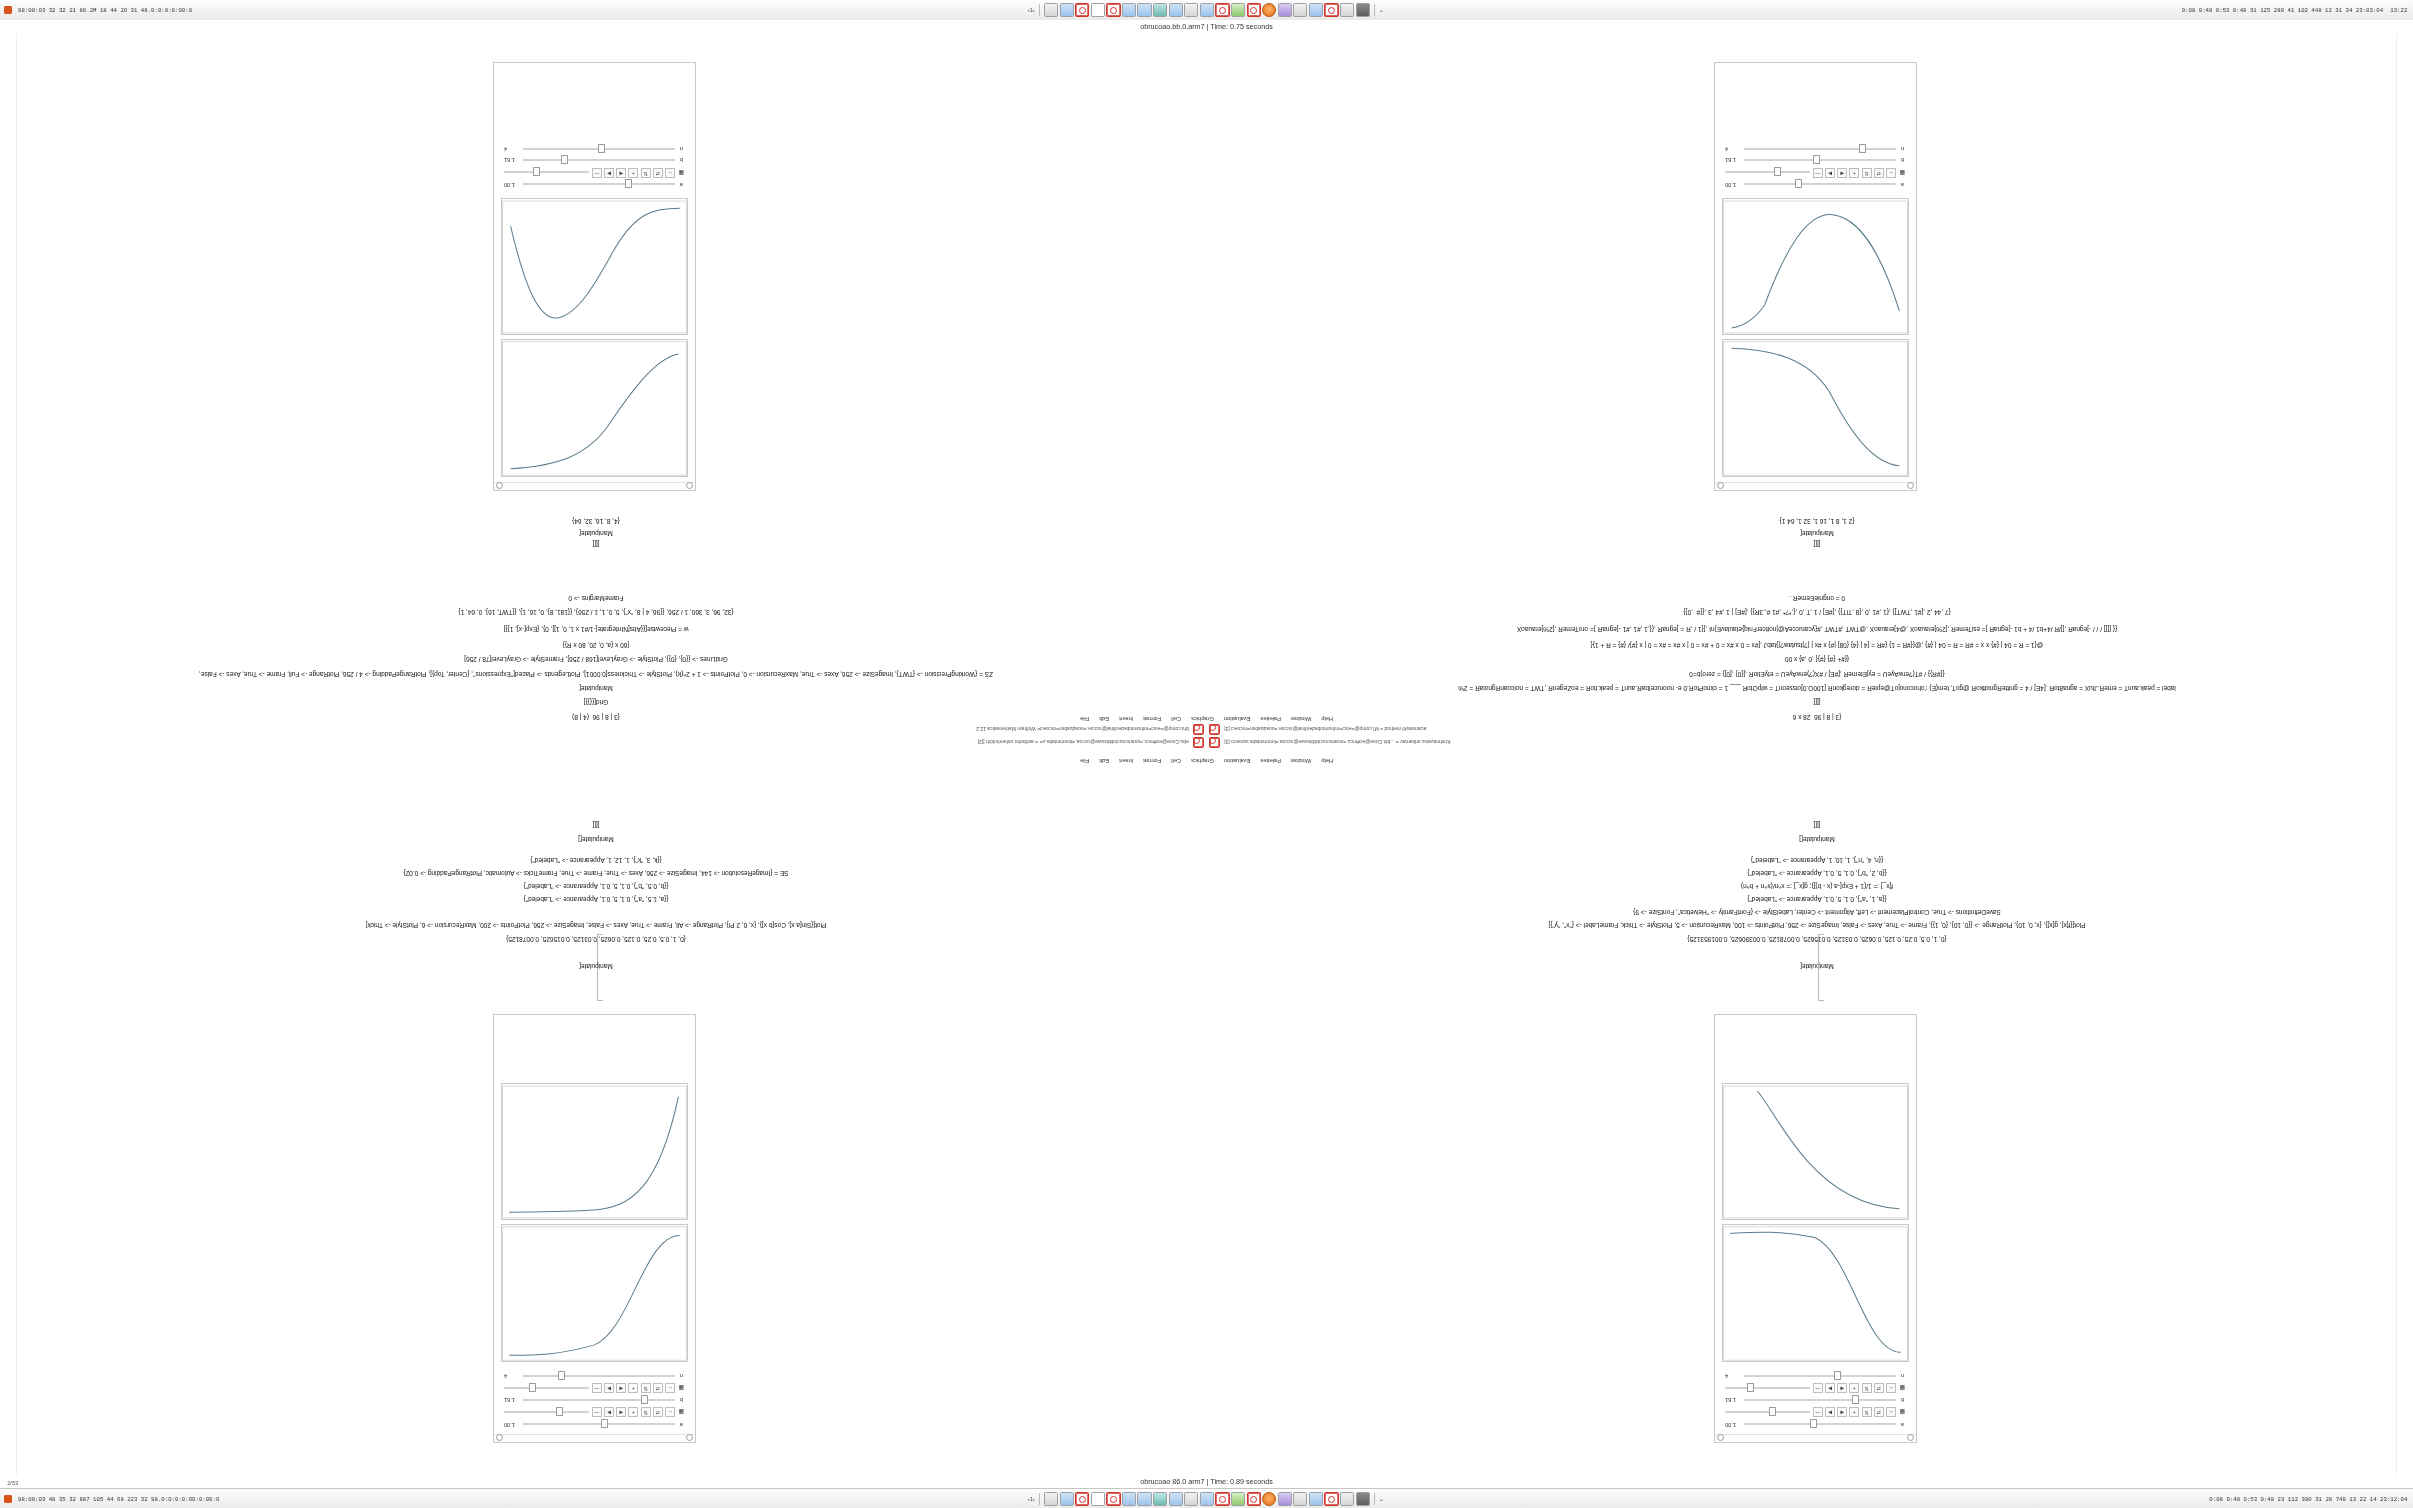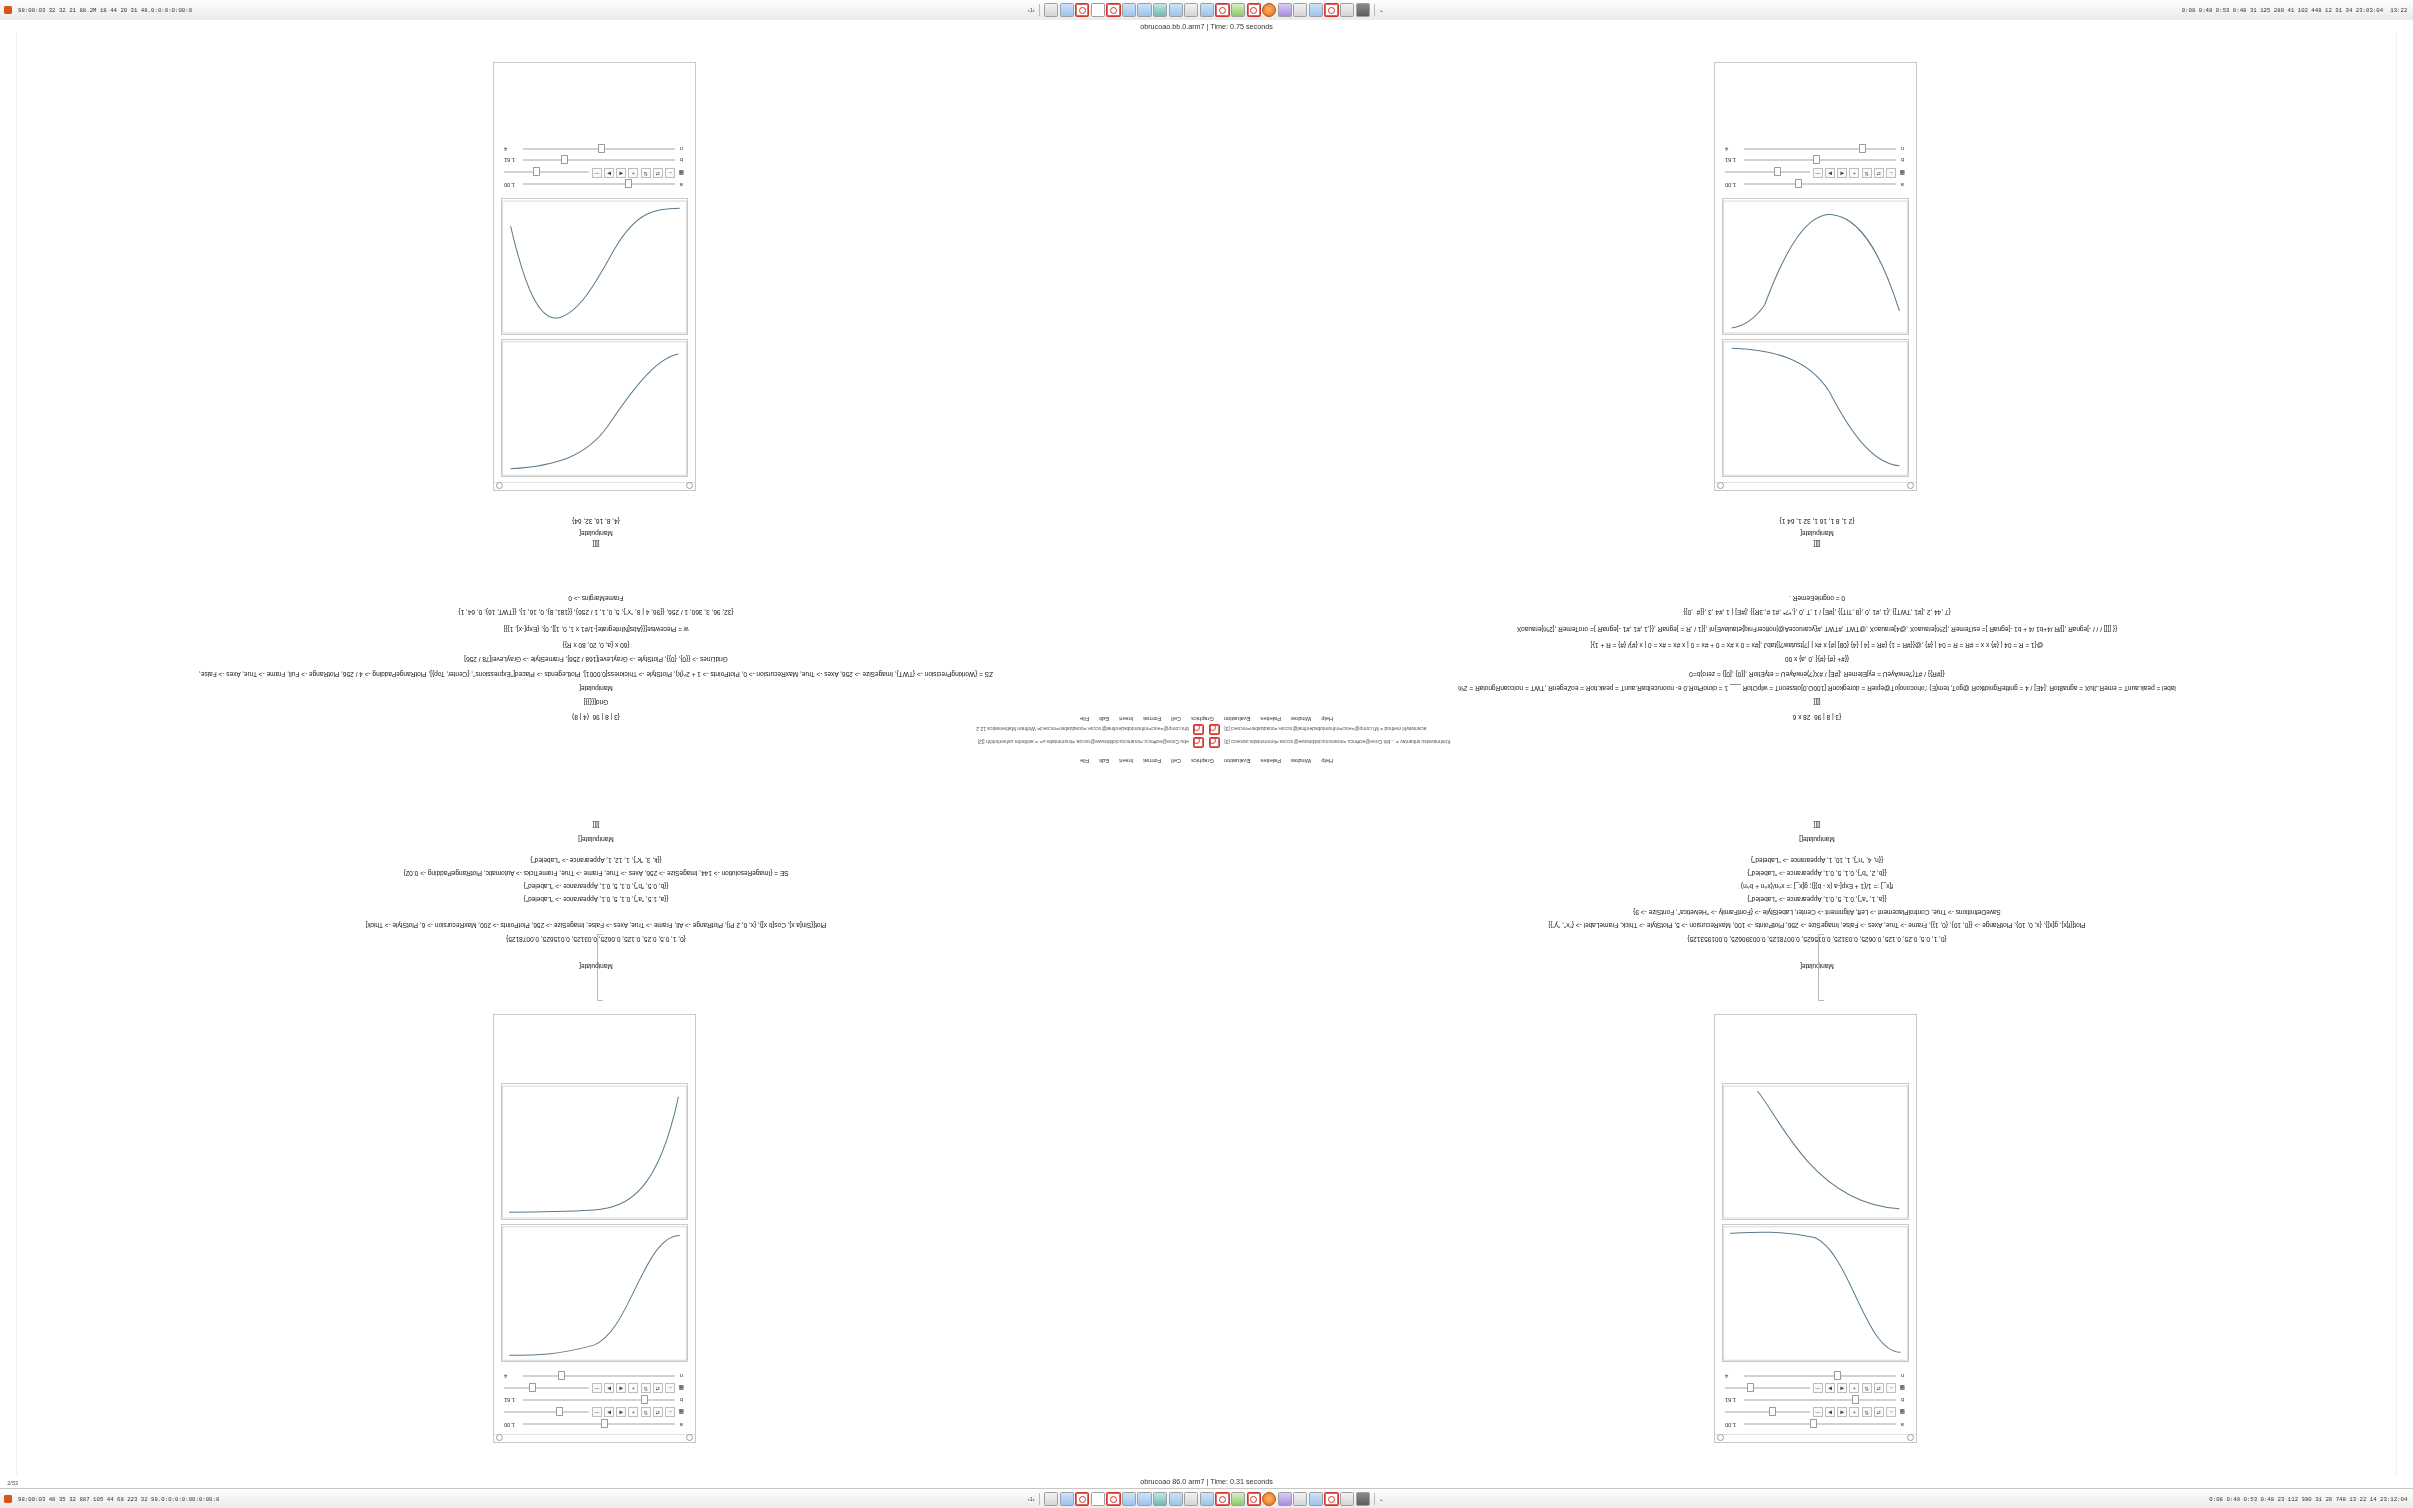--- a/index.html
+++ b/index.html
@@ -482,21 +482,21 @@
       <span>Graphics</span>
       <span>Cell</span>
       <span>Format</span>
       <span>Insert</span>
       <span>Edit</span>
       <span>File</span>
     </div>
   </div>
 </div>
 
-<div class="title-strip bottom">obrucoao 86.0 arm7 | Time: 0.31 seconds</div>
+<div class="title-strip bottom">obrucoao 86.0 arm7 | Time: 0.89 seconds</div>
 <div class="bar bottom">
   <div class="left">
     <span class="logo"></span>
     <span class="statnum">98:00:03  48  35  32  887  105  44  68  223  32  98.0:0:0:0:00:0:00:0</span>
   </div>
   <div class="center">
     <span class="tick">‹1›</span>
     <span class="sep"></span>
     <span class="tbi grey"></span>
     <span class="tbi blue"></span>

